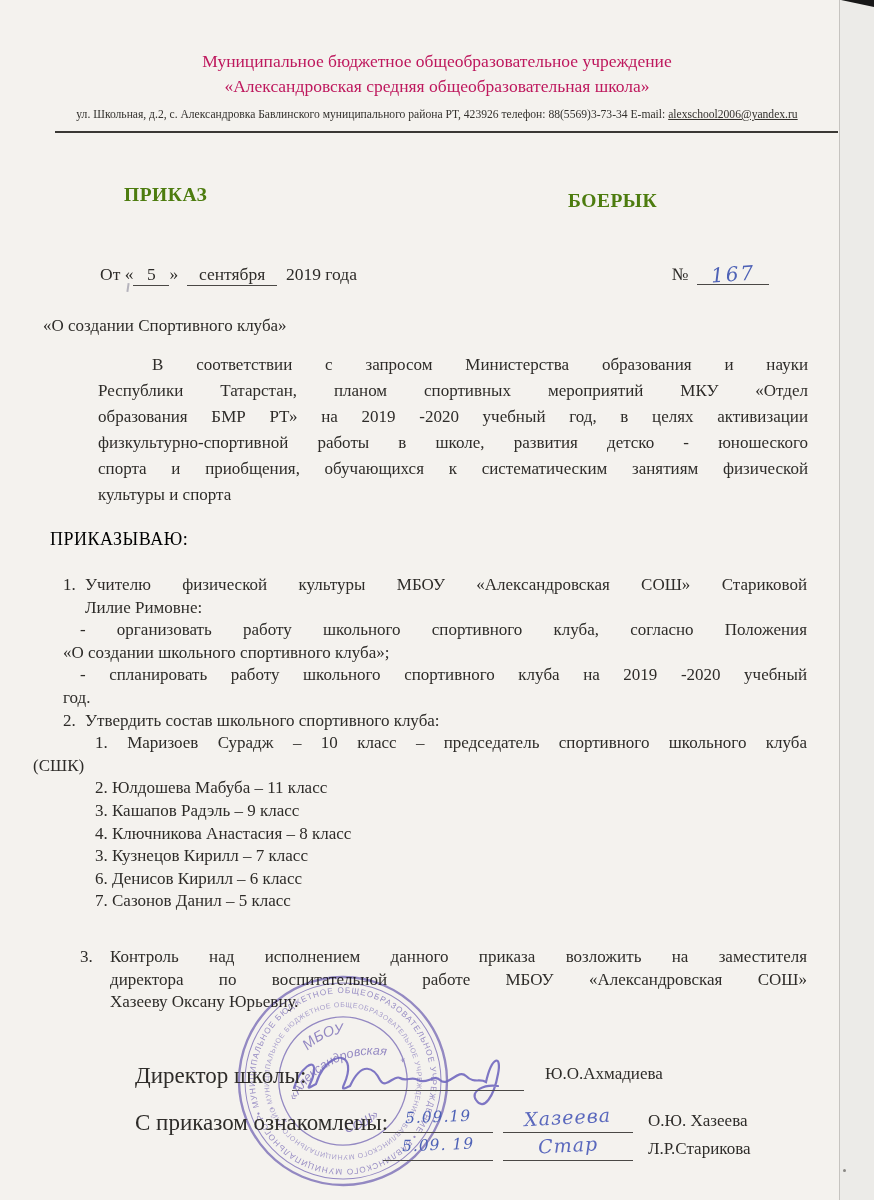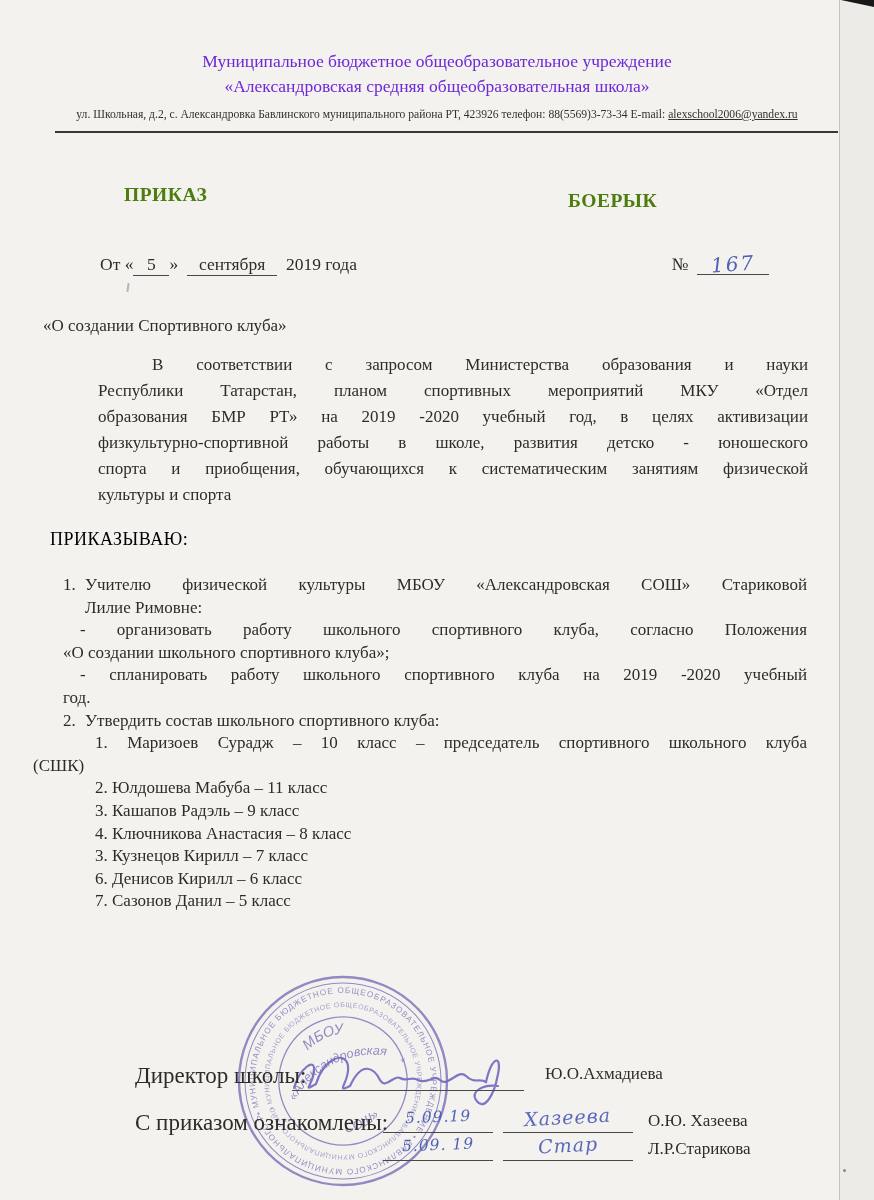--- a/index.html
+++ b/index.html
@@ -8,28 +8,28 @@
     background:#f4f2ee;
     font-family:"Liberation Serif","DejaVu Serif",serif;
     color:#2e2c29;
   }
   .abs{position:absolute;}
   
   .scan-strip{position:absolute;top:0;right:0;width:34px;height:1200px;background:#ecebe8;border-left:1px solid #c6c4c0;}
   .scan-wedge{position:absolute;top:0;right:0;width:33px;height:7px;background:#181818;clip-path:polygon(0 0,100% 0,100% 100%);}
   .speck{position:absolute;width:3px;height:3px;background:#8a8884;border-radius:50%;}
   
-  .org{left:0;width:874px;text-align:center;font-size:17.5px;line-height:24px;color:#6d28d9;}
+  .org{left:0;width:874px;text-align:center;font-size:17.5px;line-height:24px;color:#be185d;}
   .addr{left:20px;width:834px;text-align:center;font-size:11.6px;color:#33312d;}
   .addr .email{text-decoration:underline;}
   .rule{left:55px;width:783px;height:2px;background:#3a3834;}
   
   .doctype{font-weight:bold;font-size:19.5px;letter-spacing:0.5px;color:#4d7c0f;}
   
-  .dateline{font-size:17.5px;color:#2e2c29;}
+  .dateline{font-size:17.5px;color:#2e2c29;margin-top:10px;}
   .fill{display:inline-block;border-bottom:1.5px solid #4a4845;text-align:center;}
   .fill-day{width:36px;}
   .fill-month{padding:0 12px;}
   .fill-num{width:72px;height:22px;vertical-align:bottom;}
   .hand{font-style:italic;color:#4e62b6;font-family:"DejaVu Serif","Liberation Serif",serif;}
   .hand-num{display:inline-block;font-size:20px;transform:rotate(-4deg);letter-spacing:2px;}
   .tickmark{left:127px;top:283px;width:2px;height:9px;background:#9a98a6;transform:rotate(8deg);opacity:.7;}
   
   .subject{left:43px;font-size:17px;}
   .para{font-size:17px;line-height:26px;}
@@ -98,20 +98,25 @@
     <div><span class="num">2.</span><span>Утвердить состав школьного спортивного клуба:</span></div>
     <div class="jl" style="padding-left:32px;">1. Маризоев Сурадж – 10 класс – председатель спортивного школьного клуба</div>
     <div style="margin-left:-30px;">(СШК)</div>
     <div style="padding-left:32px;">2. Юлдошева Мабуба – 11 класс</div>
     <div style="padding-left:32px;">3. Кашапов Радэль – 9 класс</div>
     <div style="padding-left:32px;">4. Ключникова Анастасия – 8 класс</div>
     <div style="padding-left:32px;">3. Кузнецов Кирилл – 7 класс</div>
     <div style="padding-left:32px;">6. Денисов Кирилл – 6 класс</div>
     <div style="padding-left:32px;">7. Сазонов Данил – 5 класс</div>
   </div>
+  <div style="margin-top:33px;margin-left:17px;">
+    <div class="jl"><span class="num" style="width:30px;">3.</span><span>Контроль над  исполнением данного приказа возложить на заместителя</span></div>
+    <div class="jl" style="padding-left:30px;">директора по воспитательной работе МБОУ «Александровская СОШ»</div>
+    <div style="padding-left:30px;">Хазееву Оксану Юрьевну.</div>
+  </div>
 </div>
 
 <svg class="stamp" width="222" height="222" viewBox="0 0 222 222">
   <defs>
     <path id="ringA" d="M111,111 m-88,0 a88,88 0 1,1 176,0 a88,88 0 1,1 -176,0"></path>
     <path id="ringB" d="M111,111 m-74,0 a74,74 0 1,1 148,0 a74,74 0 1,1 -148,0"></path>
     <path id="cTop" d="M66,92 a54,54 0 0,1 90,-6"></path>
     <path id="cMid" d="M48,124 a78,66 0 0,1 126,-10"></path>
     <path id="cBot" d="M76,152 a52,44 0 0,0 72,-6"></path>
   </defs>

